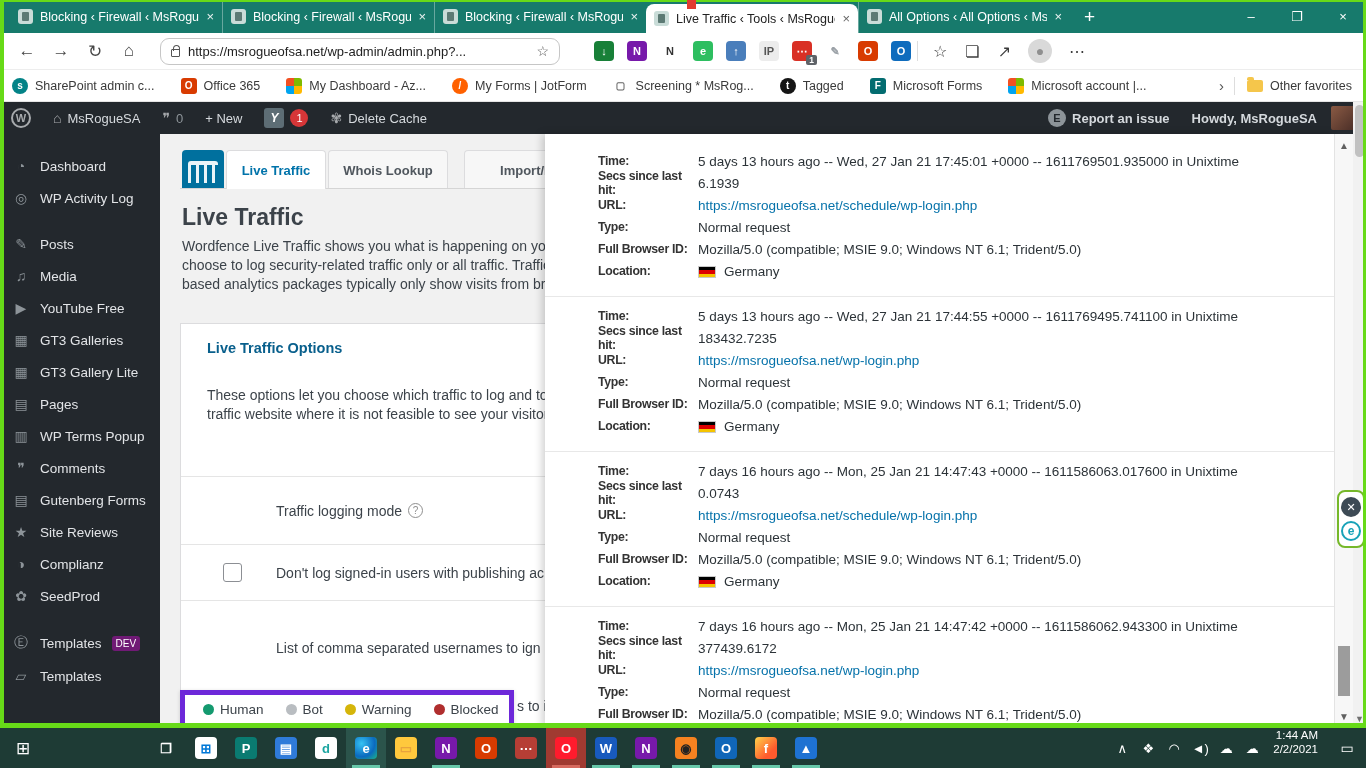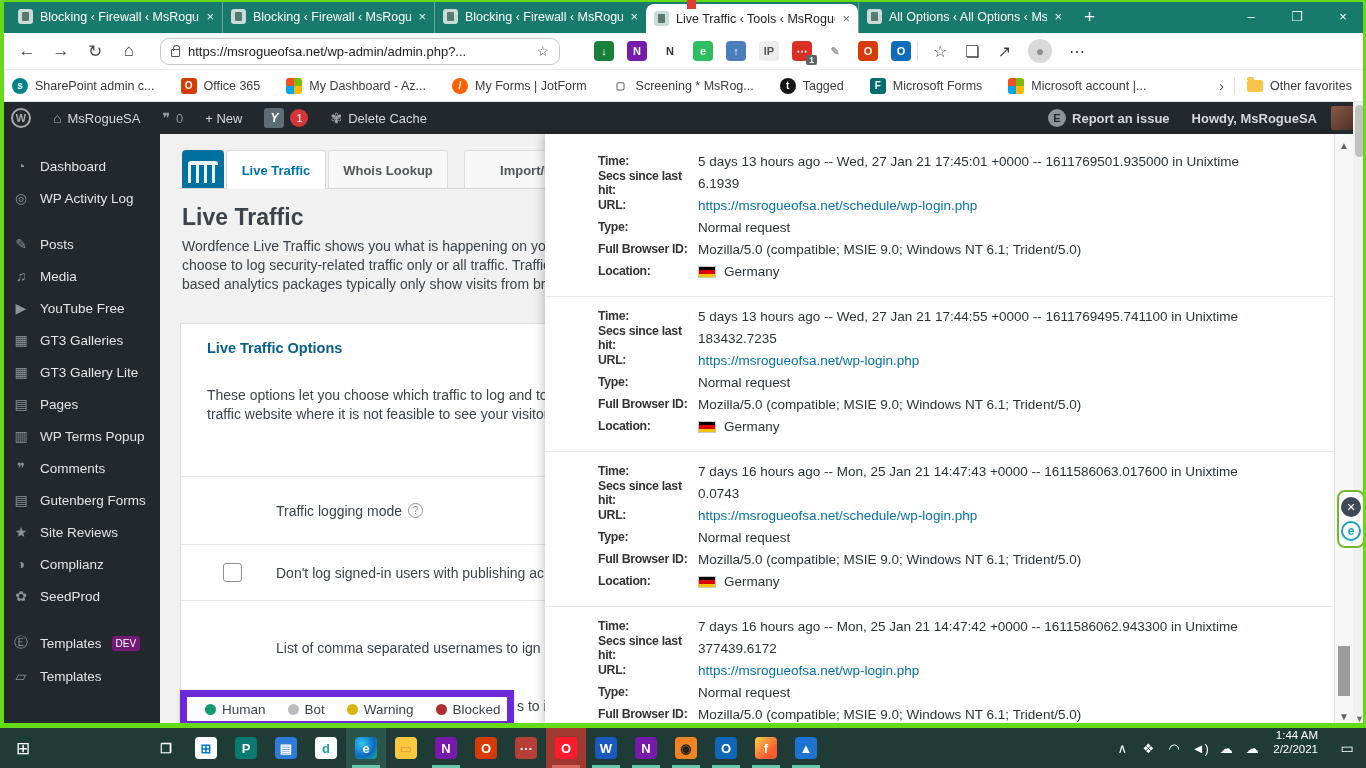--- a/index.html
+++ b/index.html
@@ -71,21 +71,21 @@
   .introline{position:absolute;left:22px;font-size:14px;color:#3c434a}
   .panel{position:absolute;left:20px;top:189px;width:1150px;height:405px;background:#fff;border:1px solid #dcdcde}
   .p-title{padding:16px 26px 0;font-size:14.5px;font-weight:bold;color:#085f8c}
   .p-desc{margin:30px 26px 0;font-size:14px;color:#3c434a;line-height:19px}
   .p-row1{height:68px;display:flex;align-items:center;padding-left:95px;font-size:14px;color:#3c434a;margin-top:52px;border-top:1px solid #e5e5e5}
   .qmark{display:inline-block;width:15px;height:15px;border:1px solid #8f8f8f;border-radius:50%;color:#8f8f8f;font-size:10px;text-align:center;line-height:14px;margin-left:6px}
   .p-row2{height:56px;display:flex;align-items:center;border-top:1px solid #e5e5e5}
   .checkbox{width:19px;height:19px;border:1px solid #8c8f94;border-radius:3px;background:#fff;margin:0 34px 0 42px}
   .p-row2 span{font-size:14px;color:#3c434a}
   .p-row3{height:95px;display:flex;align-items:center;padding-left:95px;font-size:14px;color:#3c434a;border-top:1px solid #e5e5e5}
-  .legend{position:absolute;left:20px;top:556px;width:334px;height:38px;background:#fff;border:7px solid #6d28d9;box-shadow:0 1px 4px rgba(0,0,0,.15);display:flex;align-items:center;gap:22px;padding-left:18px;font-size:13.5px;color:#3c434a;z-index:3}
+  .legend{position:absolute;left:20px;top:556px;width:334px;height:38px;background:#fff;border:5px solid #6d28d9;box-shadow:0 1px 4px rgba(0,0,0,.15);display:flex;align-items:center;gap:22px;padding-left:18px;font-size:13.5px;color:#3c434a;z-index:3}
   .lg-dot{display:inline-block;width:11px;height:11px;border-radius:50%;margin-right:6px;vertical-align:-1px}
   .fragment{position:absolute;left:357px;top:564px;font-size:14px;color:#3c434a;z-index:2}
   
   .modal{position:absolute;left:545px;top:134px;width:789px;height:594px;background:#fff;box-shadow:-3px 0 8px rgba(0,0,0,.18);overflow:hidden;padding-top:8px;z-index:10}
   .entry{padding:8px 0 14px 53px;border-bottom:1px solid #e8e8e8}
   .m-row{display:flex;align-items:center;height:22px}
   .m-label{width:100px;flex:none;font-size:12.3px;font-weight:bold;color:#333;letter-spacing:-.3px}
   .m-val{font-size:13.5px;color:#2c3338;white-space:nowrap}
   .m-val.link{color:#0572aa}
   .flag-de{display:inline-block;width:18px;height:12px;background:linear-gradient(#000 0 33%,#d00 33% 66%,#f5c400 66%);border:1px solid #c9c9c9;margin-right:8px;vertical-align:-2px}

